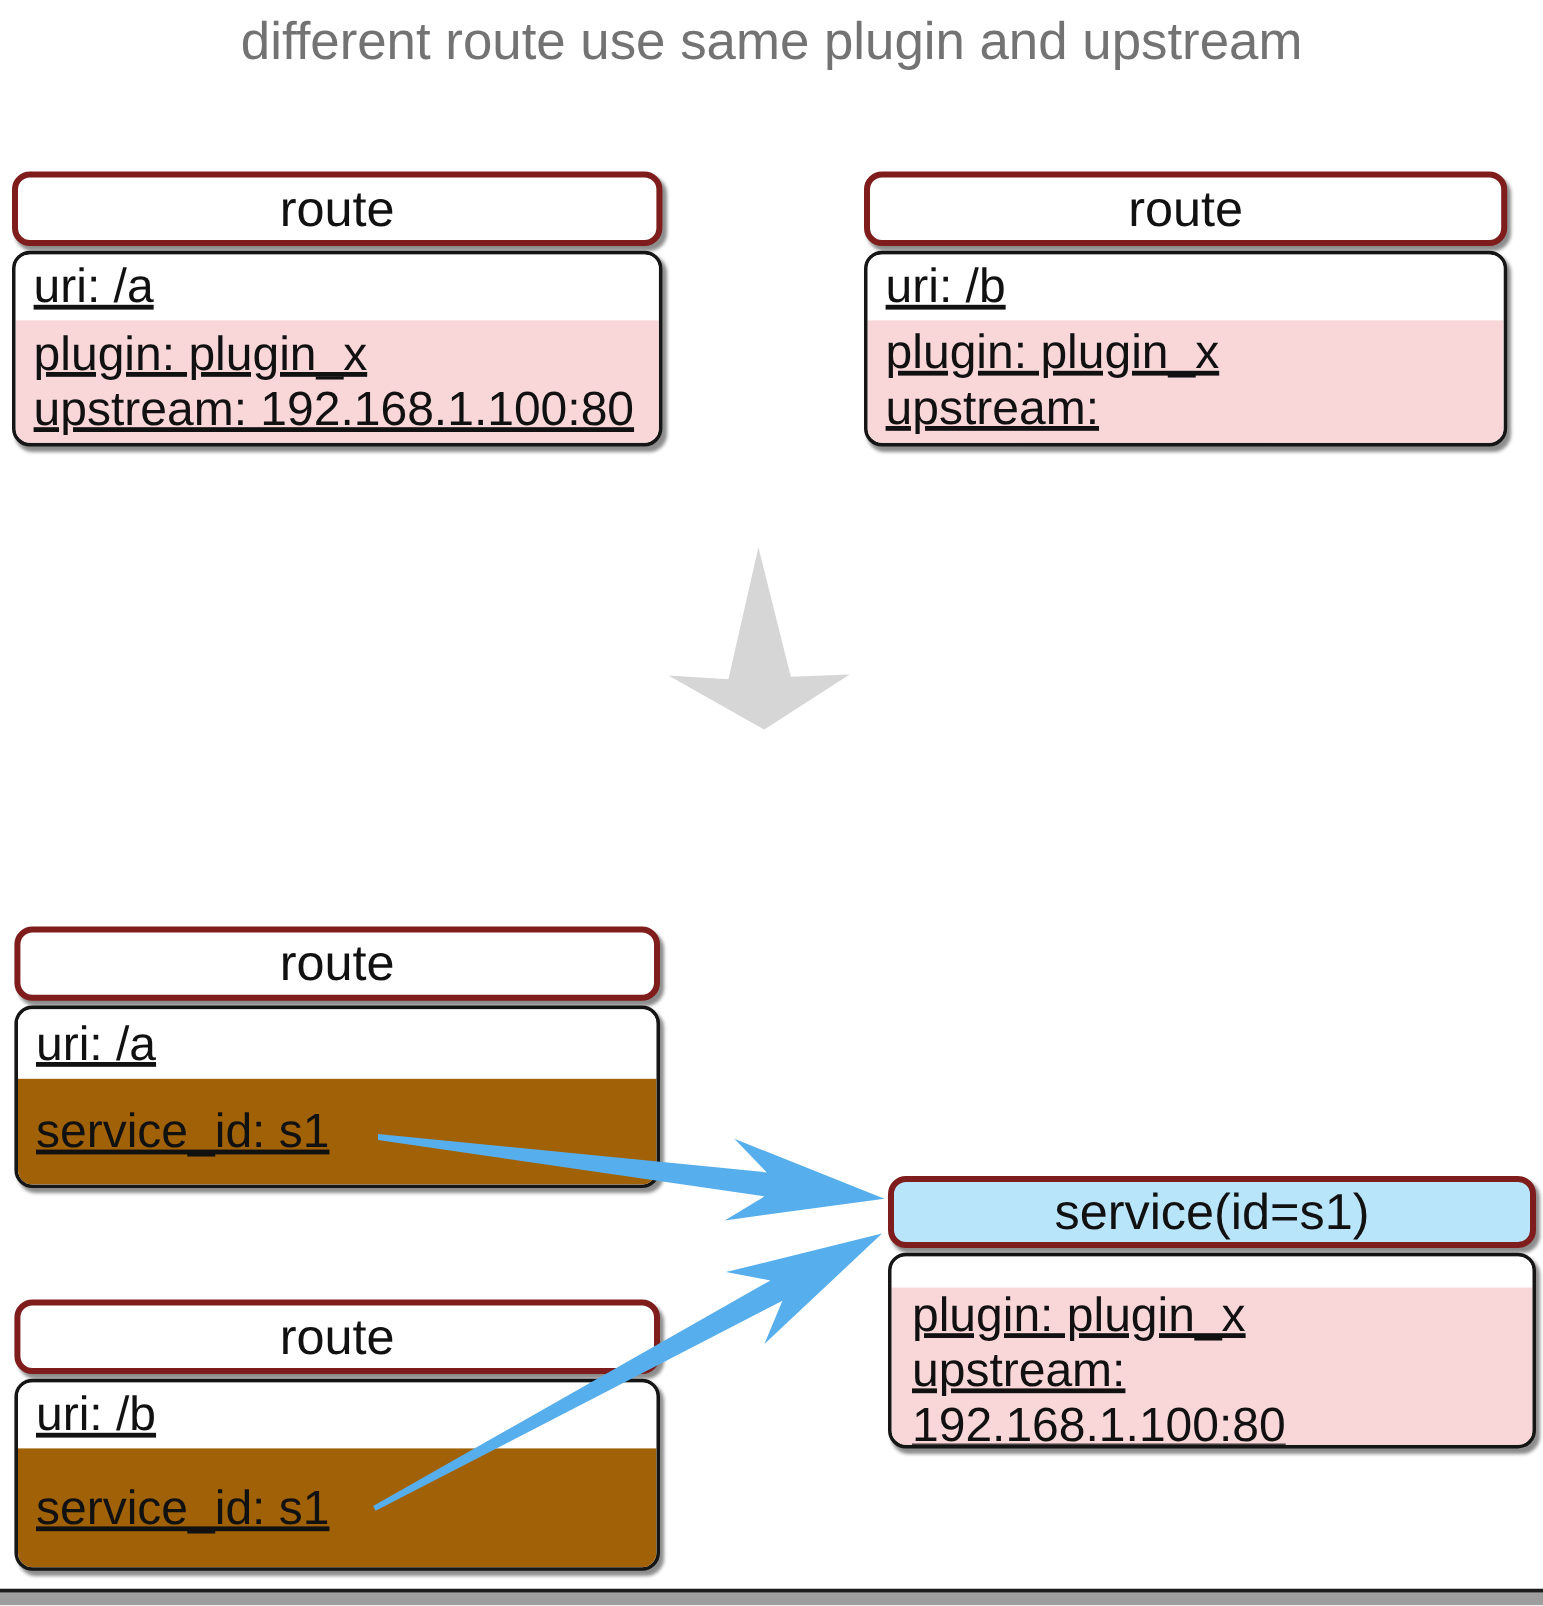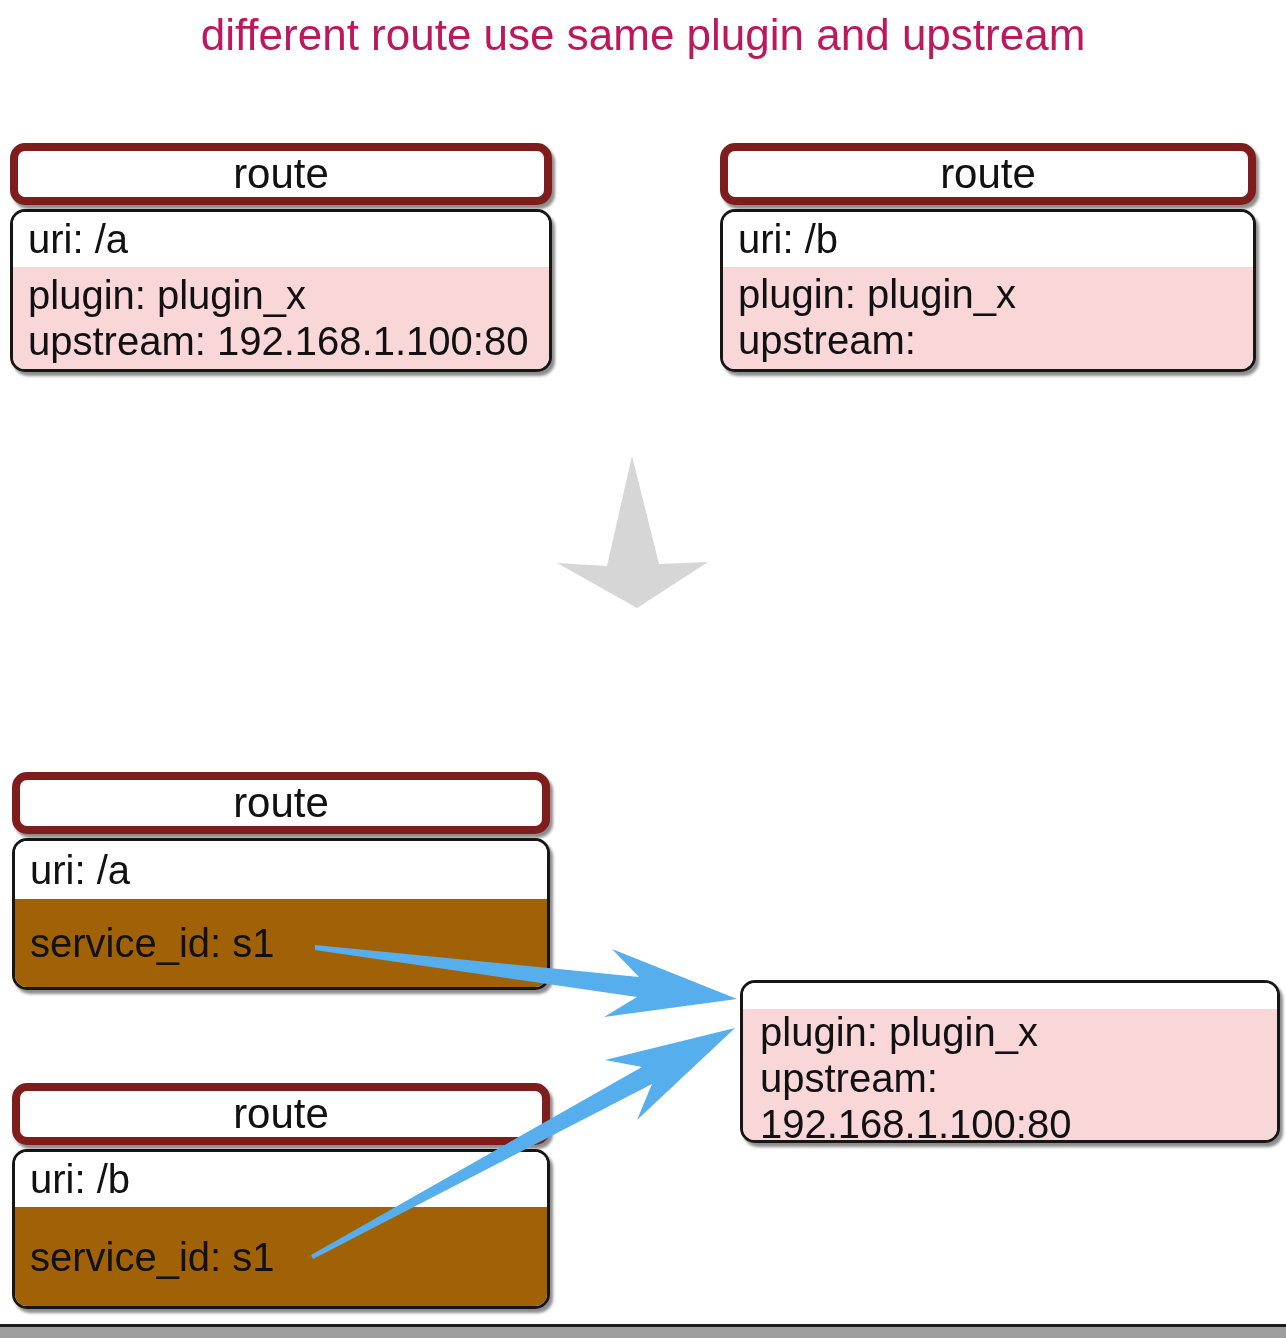--- a/index.html
+++ b/index.html
@@ -2,33 +2,33 @@
 <html><head>
 <meta charset="utf-8">
 <style>
   html,body{margin:0;padding:0;background:#fff;}
   .canvas{
     position:relative;width:1286px;height:1338px;background:#ffffff;overflow:hidden;
     font-family:"Liberation Sans","DejaVu Sans",sans-serif;color:#111;
   }
   .title{
     position:absolute;left:0;width:1286px;text-align:center;
-    font-size:44px;letter-spacing:0px;color:#be185d;
+    font-size:44px;letter-spacing:0px;color:#737373;
   }
   .obj{position:absolute;}
   .obj-header{
-    height:62px;border:8px solid #7f1d1d;border-radius:15px;background:#ffffff;
+    height:62px;border:5px solid #7f1d1d;border-radius:15px;background:#ffffff;
     box-shadow:3px 4px 3px rgba(0,0,0,0.45);
     display:flex;align-items:center;justify-content:center;
     font-size:42px;margin-bottom:4px;box-sizing:border-box;position:relative;z-index:2;
   }
   .obj-body{
     border:3px solid #161616;border-radius:15px;background:#ffffff;overflow:hidden;
     box-shadow:3px 4px 3px rgba(0,0,0,0.45);
-    display:flex;flex-direction:column;box-sizing:border-box;position:relative;z-index:1;
+    display:flex;flex-direction:column;box-sizing:border-box;position:relative;z-index:1;text-decoration:underline;
   }
   .row-uri{
     flex:0 0 auto;display:flex;align-items:center;
     padding-left:15px;font-size:40px;background:#ffffff;
   }
   .band{
     flex:1 1 auto;display:flex;flex-direction:column;justify-content:center;
     padding:4px 15px;font-size:40px;line-height:46px;
   }
   .band.pink{background:#f9d7d9;}
@@ -94,20 +94,23 @@
     <div class="obj-header">
       <span>route</span>
     </div>
     <div class="obj-body" style="height:160px;">
       <div class="row-uri" style="height:55px;">uri: /b</div>
       <div class="band blue">service_id: s1</div>
     </div>
   </div>
 
   <div class="obj" style="left:740px;top:980px;width:540px;">
+    <div class="obj-header svc-header" style="height:60px;">
+      <span>service(id=s1)</span>
+    </div>
     <div class="obj-body" style="height:163px;">
       <div class="svc-spacer-top"></div>
       <div class="svc-pink">
         <div>plugin: plugin_x</div>
         <div>upstream: 192.168.1.100:80</div>
       </div>
       <div class="svc-spacer-bottom"></div>
     </div>
   </div>
 

